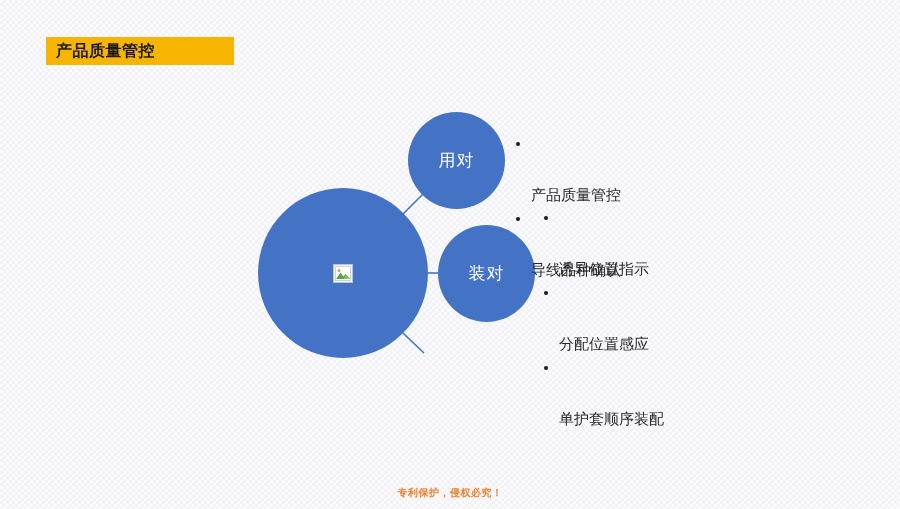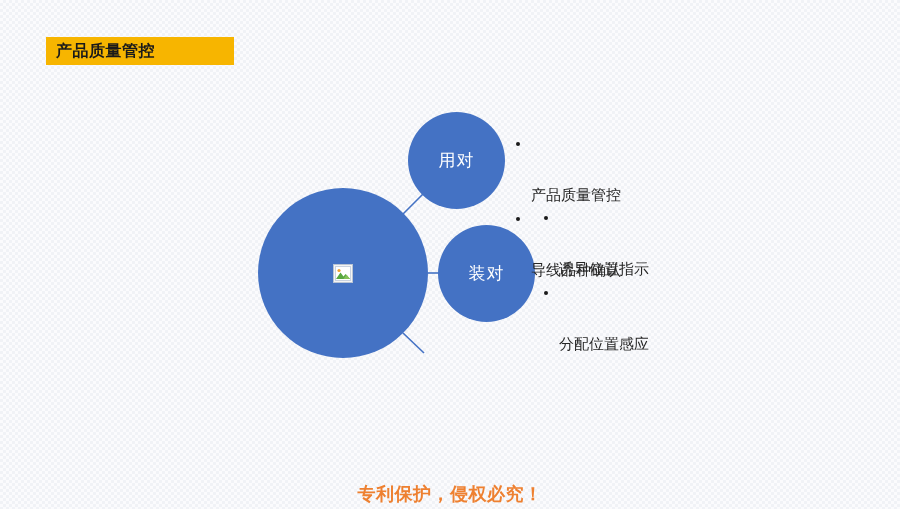--- a/index.html
+++ b/index.html
@@ -155,21 +155,21 @@
 
   
   #footer {
     position: absolute;
     left: 0;
     top: 482px;
     width: 900px;
     text-align: center;
   }
   #footer .footer-text {
-    font-size: 18px;
+    font-size: 10px;
     font-weight: bold;
     color: #ee8030;
     letter-spacing: 0.5px;
   }
 </style>
 </head>
 <body>
 
 <div id="slide">
 
@@ -219,20 +219,24 @@
 
     <ul class="bullets" id="bullets-b">
       <li>
         <span class="dot"></span>
         <span>诱导位置指示</span>
       </li>
       <li>
         <span class="dot"></span>
         <span>分配位置感应</span>
       </li>
+      <li>
+        <span class="dot"></span>
+        <span>单护套顺序装配</span>
+      </li>
     </ul>
 
 
   </div>
 
   <div id="footer">
     <span class="footer-text">专利保护，侵权必究！</span>
   </div>
 
 </div>

